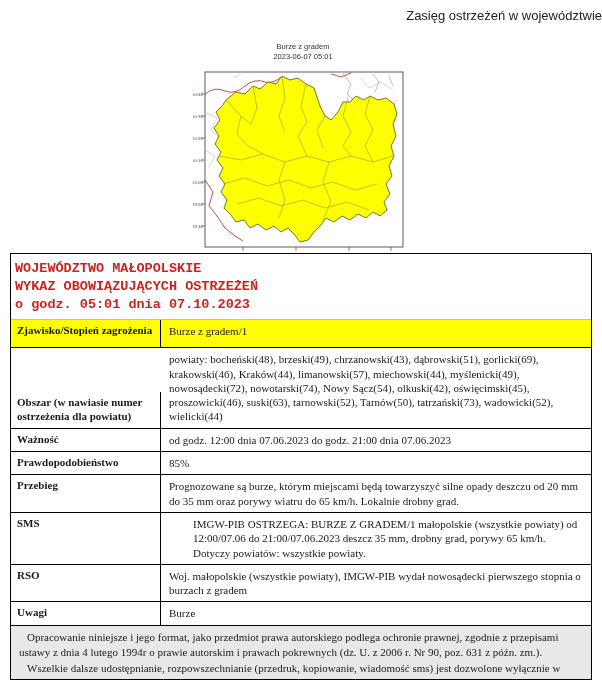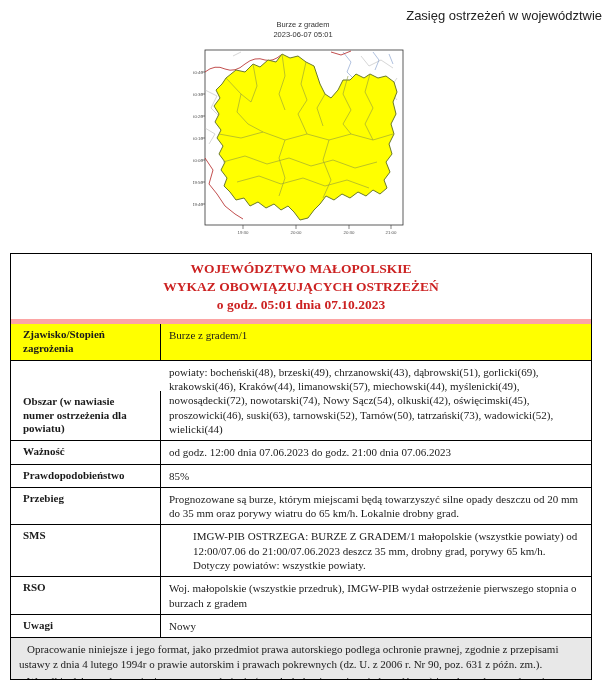--- a/index.html
+++ b/index.html
@@ -4,40 +4,40 @@
 <style>
   html,body{margin:0;padding:0;}
   body{
     width:602px;height:681px;position:relative;background:#ffffff;
     font-family:"Liberation Serif", serif;color:#1a1a1a;overflow:hidden;
   }
   .page-title{
     position:absolute;top:8px;left:0;width:602px;text-align:right;
     font-family:"Liberation Sans", sans-serif;font-size:13px;color:#222;
   }
-  .map-block{position:absolute;left:193px;top:20px;width:220px;}
+  .map-block{position:absolute;left:193px;top:42px;width:220px;}
   .map-subtitle{
     text-align:center;font-family:"Liberation Sans", sans-serif;
     font-size:7.5px;line-height:1.3;color:#333;margin-bottom:2px;
   }
   .map-svg{display:block;}
   .warning-table{
     position:absolute;left:10px;top:253px;width:582px;height:427px;
     border:1px solid #000;box-sizing:border-box;background:#fff;
     display:flex;flex-direction:column;overflow:hidden;
   }
   .wt-header{
-    padding:6px 4px 5px 4px;text-align:center;color:#cc2222;
-    font-weight:bold;font-size:13.5px;line-height:1.34;border-bottom:5px solid #fca5a5;
+    padding:6px 4px 5px 4px;text-align:left;color:#cc2222;
+    font-weight:bold;font-size:13.5px;line-height:1.34;border-bottom:1px solid #fca5a5;font-family:Liberation Mono, monospace;
   }
   .wt-row{display:flex;border-bottom:1px solid #000;}
   .wt-row.highlight{background:#ffff00;}
   .wt-label{
     width:150px;flex:0 0 150px;border-right:1px solid #000;
-    padding:4px 12px;font-weight:bold;font-size:11px;line-height:1.25;box-sizing:border-box;
+    padding:4px 6px;font-weight:bold;font-size:11px;line-height:1.25;box-sizing:border-box;
   }
   .wt-value{
     flex:1;padding:4px 8px;font-size:11px;line-height:1.3;box-sizing:border-box;
   }
   .r0{min-height:27px;} .r1{min-height:74px;align-items:flex-end;} .r2{min-height:21px;justify-content:flex-end;}
   .r3{min-height:22px;} .r4{min-height:32px;} .r5{min-height:48px;gap:24px;}
   .r6{min-height:35px;} .r7{min-height:20px;}
   .wt-footer{
     flex:1;background:#e8e8e8;padding:4px 8px;font-size:11px;line-height:1.35;
     overflow:hidden;
@@ -152,24 +152,24 @@
   <div class="wt-row r4">
     <div class="wt-label">Przebieg</div>
     <div class="wt-value">Prognozowane są burze, którym miejscami będą towarzyszyć  silne opady deszczu od 20 mm do 35 mm oraz porywy wiatru do 65 km/h. Lokalnie drobny grad.</div>
   </div>
   <div class="wt-row r5">
     <div class="wt-label">SMS</div>
     <div class="wt-value">IMGW-PIB OSTRZEGA: BURZE Z GRADEM/1 małopolskie (wszystkie powiaty) od 12:00/07.06 do 21:00/07.06.2023 deszcz 35 mm, drobny grad, porywy 65 km/h. Dotyczy powiatów: wszystkie powiaty.</div>
   </div>
   <div class="wt-row r6">
     <div class="wt-label">RSO</div>
-    <div class="wt-value">Woj. małopolskie (wszystkie przedruk), IMGW-PIB wydał ostrzeżenie pierwszego stopnia o burzach z gradem</div>
+    <div class="wt-value">Woj. małopolskie (wszystkie powiaty), IMGW-PIB wydał nowosądecki pierwszego stopnia o burzach z gradem</div>
   </div>
   <div class="wt-row r7">
     <div class="wt-label">Uwagi</div>
-    <div class="wt-value">Nowy</div>
+    <div class="wt-value">Burze</div>
   </div>
 
   <div class="wt-footer">
     <p>Opracowanie niniejsze i jego format, jako przedmiot prawa autorskiego podlega ochronie prawnej, zgodnie z przepisami ustawy z dnia 4 lutego 1994r o prawie autorskim i prawach pokrewnych (dz. U. z 2006 r. Nr 90, poz. 631 z późn.  zm.).</p>
     <p>Wszelkie dalsze udostępnianie, rozpowszechnianie (przedruk, kopiowanie, wiadomość   sms) jest dozwolone wyłącznie w formie dosłownej z bezwzględnym wskazaniem źródła  informacji tj. IMGW-PIB.</p>
   </div>
 </div>
 
 </body></html>

